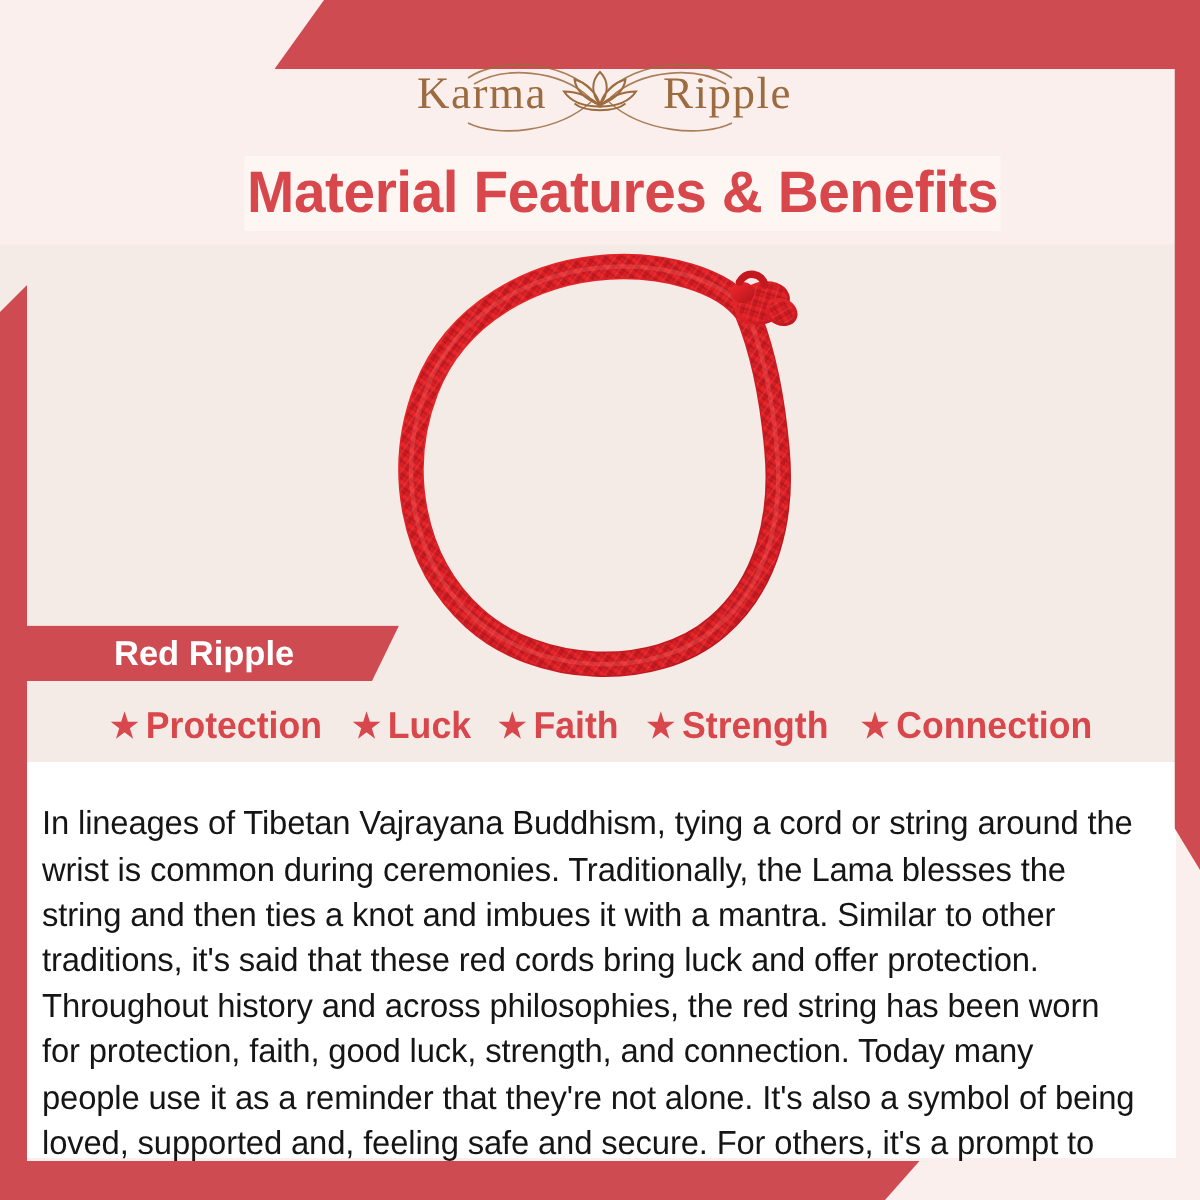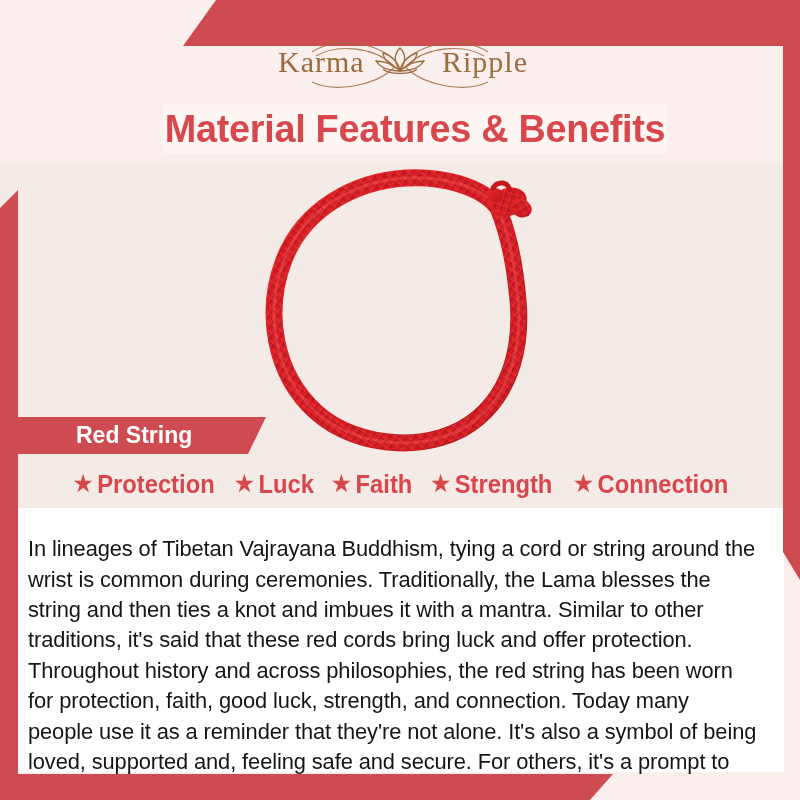--- a/index.html
+++ b/index.html
@@ -297,21 +297,21 @@
   <div class="title-band">
     <div class="title-text">Material Features &amp; Benefits</div>
   </div>
 
   <div class="deco-top-band"></div>
   <div class="deco-right-strip"></div>
   <div class="deco-left-strip"></div>
   <div class="deco-bottom-band"></div>
 
   <div class="strip-banner">
-    <span class="strip-banner-label">Red String</span>
+    <span class="strip-banner-label">Red Ripple</span>
   </div>
 
   <div class="benefits-row">
     <span class="benefit">
       <span class="star">★</span>
       <span>Protection</span>
     </span>
     <span class="benefit">
       <span class="star">★</span>
       <span>Luck</span>

